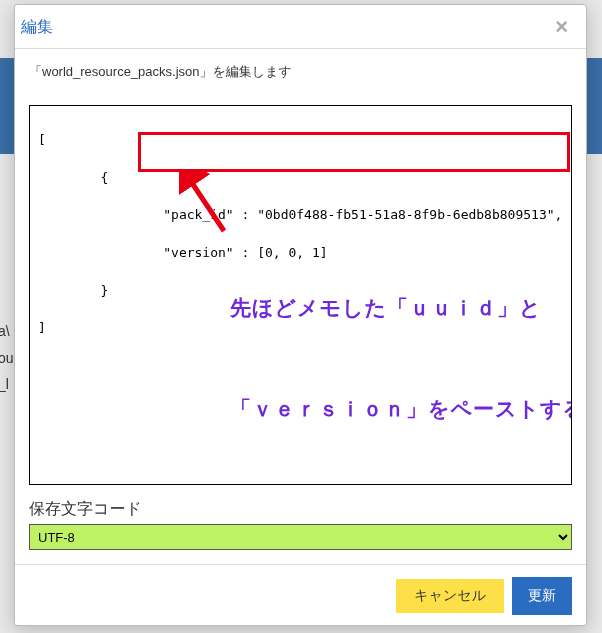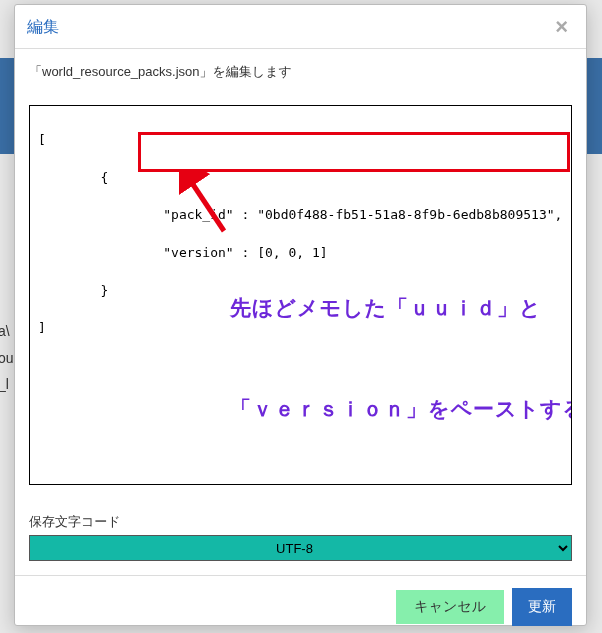--- a/index.html
+++ b/index.html
@@ -34,21 +34,21 @@
       width: 573px;
       height: 622px;
       background: #fff;
       border: 1px solid #bbb;
       border-radius: 3px;
       box-shadow: 0 4px 20px rgba(0,0,0,0.22);
       display: flex;
       flex-direction: column;
     }
     .modal-header {
-      padding: 11px 14px 10px 12px;
+      padding: 11px 14px 10px 6px;
       border-bottom: 1px solid #dcdcdc;
       display: flex;
       justify-content: space-between;
       align-items: center;
     }
     .modal-title {
       font-size: 16px;
       color: #2a6dc0;
       font-weight: normal;
     }
@@ -106,44 +106,43 @@
       top: 118px;
       color: #6d28d9;
       font-size: 21px;
       font-weight: bold;
       letter-spacing: 1px;
       line-height: 1.6;
       pointer-events: none;
       font-family: "Hiragino Kaku Gothic ProN", "メイリオ", Meiryo, sans-serif;
     }
     .encoding-label {
-      font-size: 13px;
-      color: #333;
-      margin-top: 28px;
+      font-size: 16px;
+      color: #333;
+      margin-top: 14px;
       margin-bottom: 4px;
     }
     .encoding-select {
       width: 100%;
       height: 26px;
       font-size: 13px;
       padding: 2px 4px;
       border: 1px solid #555;
-      background: #14b8a6;
-      text-align: center;
+      background: #bef264;
     }
     .modal-footer {
       border-top: 1px solid #dcdcdc;
       padding: 12px 14px;
       display: flex;
       justify-content: flex-end;
       gap: 8px;
       align-items: center;
     }
     .btn-cancel {
-      background: #86efac;
+      background: #fde047;
       border: none;
       color: #333;
       font-size: 14px;
       padding: 8px 18px;
       cursor: pointer;
     }
     .btn-primary {
       background: #2a6dc0;
       border: none;
       color: #fff;

